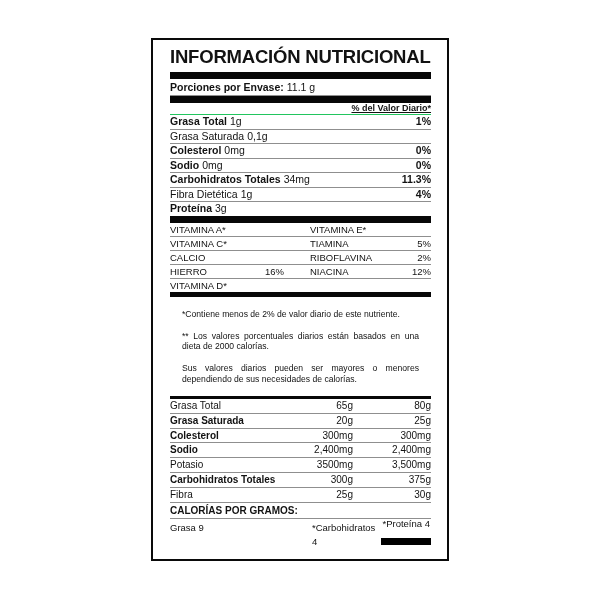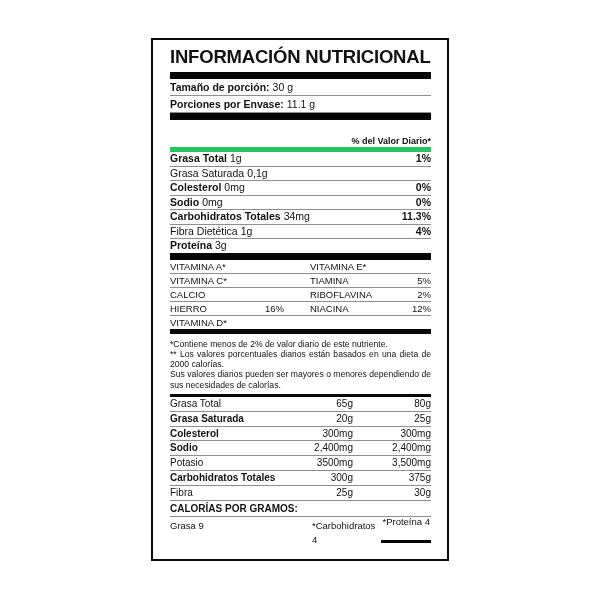--- a/index.html
+++ b/index.html
@@ -34,21 +34,21 @@
   
   .srow { font-size: 10.5px; line-height: 15px; padding-top: 1px; border-bottom: 1px solid #8f8f8f; }
   .srow.nl { border-bottom: none; }
   .srow .v { margin-left: 3px; }
 
   .b { font-weight: 700; }
 
   
   .dvh {
     font-size: 9px; font-weight: 700; text-align: right;
-    padding: 16px 0 1px; border-bottom: 5px solid #22c55e; line-height: 10px;
+    padding: 0 0 1px; border-bottom: 1px solid #22c55e; line-height: 10px; text-decoration: underline;
   }
 
   
   .nrow {
     display: flex; align-items: baseline;
     font-size: 10.5px; line-height: 13.5px;
     border-bottom: 1px solid #8f8f8f;
   }
   .nrow.nl { border-bottom: none; align-items: flex-end; }
   .nrow .amt { margin-left: 3px; font-weight: 400; }
@@ -58,21 +58,21 @@
   .vrow {
     display: grid; grid-template-columns: 80px 34px 26px 1fr 38px;
     font-size: 9.5px; line-height: 13px;
     border-bottom: 1px solid #8f8f8f;
   }
   .vrow.nl { border-bottom: none; }
   .vrow .num { text-align: right; }
 
   
   .fn { margin: 5px 0 4px; font-size: 8.6px; line-height: 10.3px; }
-  .fn p { margin: 0; }
+  .fn p { margin: 12px; }
   .fn p.j { text-align: justify; }
 
   
   .trow {
     display: grid; grid-template-columns: 1fr 60px 78px;
     align-items: baseline;
     font-size: 10px; line-height: 13.8px;
     border-bottom: 1px solid #8f8f8f;
   }
   .trow .num { text-align: right; font-weight: 400; }
@@ -80,35 +80,32 @@
   
   .cpgh {
     font-size: 10px; font-weight: 700; line-height: 14px;
     padding-top: 1px; border-bottom: 1px solid #8f8f8f;
   }
   .cpgr { display: flex; font-size: 9.5px; line-height: 14px; margin-top: 2px; }
   .cpgr .c1 { width: 142px; }
   .cpgr .c2 { flex: 1; }
   .cpgr .c3 {
     margin-left: auto; transform: translateY(-4px);
-    border-bottom: 3px solid #000000; padding: 0 1px 1px 1px; text-align: center;
+    border-bottom: 7px solid #000000; padding: 0 1px 1px 1px; text-align: center;
   }
 </style>
 </head>
 <body>
 
 <div class="page">
   <div class="nf-box">
 
     <div class="nf-title">INFORMACIÓN NUTRICIONAL</div>
     <div class="bar"></div>
 
-    <div class="srow">
-      <span class="b">Tamaño de porción:</span><span class="v">30 g</span>
-    </div>
     <div class="srow">
       <span class="b">Porciones por Envase:</span><span class="v">11.1 g</span>
     </div>
 
     <div class="bar"></div>
     <div class="dvh">% del Valor Diario*</div>
 
     <div class="nrow">
       <span class="b">Grasa Total</span>
         <span class="amt">1g</span>

